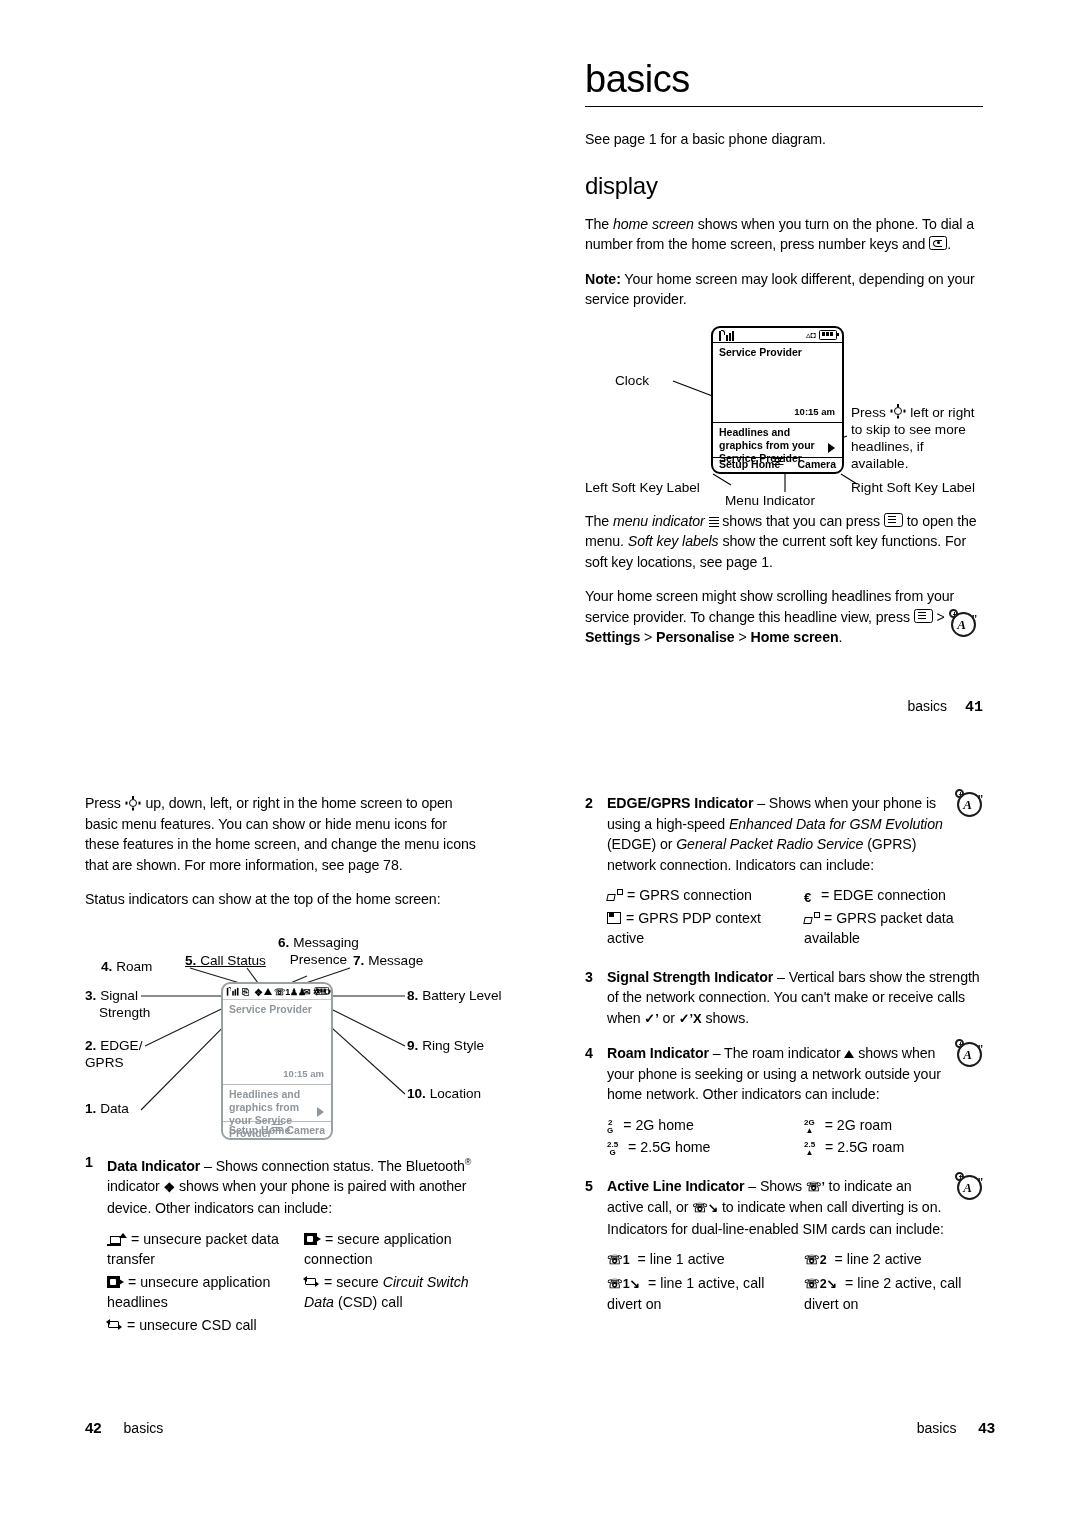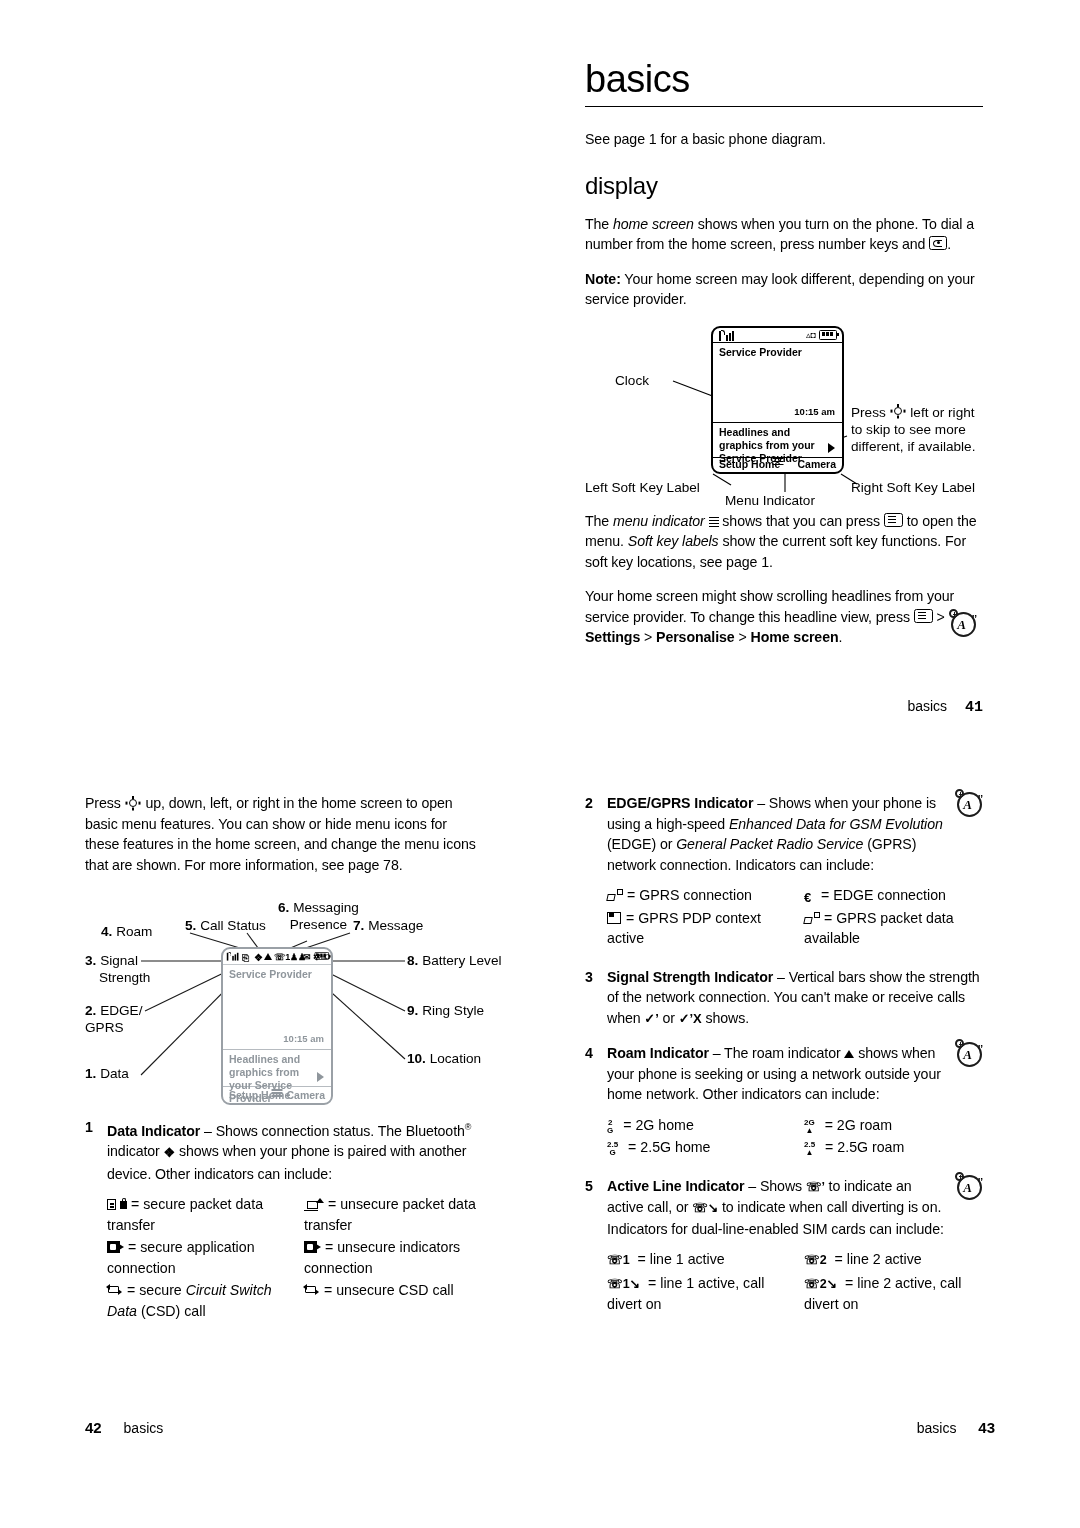--- a/index.html
+++ b/index.html
@@ -611,21 +611,21 @@
 
       <div class="callout" style="left:140px; top:168px;">Menu Indicator</div>
 
       <div class="callout" style="left:266px; top:155px;">Right Soft Key Label</div>
 
       <div class="callout wrap" style="left:266px; top:80px; width:132px;">
         <span>Press</span>
         <span class="nav-glyph"></span>
         <span>left or right</span>
         <span>to skip to see more</span>
-        <span>different, if available.</span>
+        <span>headlines, if available.</span>
       </div>
     </div>
 
     <p class="body-txt para" style="margin-top:12px;">
       <span>The </span><span class="it">menu indicator</span>
       <span class="menu-ind-glyph"></span><span> shows that you can press </span><span class="keybox menu"></span><span> to open the menu. </span><span class="it">Soft key labels</span><span> show the current soft key functions. For soft key locations, see page 1.</span>
     </p>
 
     <p class="body-txt para" style="position:relative;">
       <span>Your home screen might show scrolling headlines from your service provider. To change this headline view, press </span><span class="keybox menu"></span><span> &gt; </span><span class="bd cond">Settings</span><span> &gt; </span><span class="bd cond">Personalise</span><span> &gt; </span><span class="bd cond">Home screen</span><span>.</span>
@@ -643,20 +643,21 @@
       <span class="num" style="margin-left:14px;">41</span>
     </div>
   </div>
 
   <div style="position:absolute; left:85px; top:793px; width:398px;">
 
     <p class="body-txt para">
       <span>Press </span><span class="nav-glyph"></span><span> up, down, left, or right in the home screen to open basic menu features. You can show or hide menu icons for these features in the home screen, and change the menu icons that are shown. For more information, see page 78.</span>
     </p>
 
+    <p class="body-txt para">Status indicators can show at the top of the home screen:</p>
 
     <div style="position:relative;height:222px;margin-top:12px;">
 
       <svg class="leaders" width="398" height="222">
 
         <line x1="105" y1="44" x2="168" y2="63" stroke="#1a1a1a" stroke-width="1.1"></line>
 
         <line x1="162" y1="44" x2="176" y2="63" stroke="#1a1a1a" stroke-width="1.1"></line>
 
         <line x1="222" y1="52" x2="196" y2="63" stroke="#1a1a1a" stroke-width="1.1"></line>
@@ -716,21 +717,21 @@
               <i></i>
             </span>
           <span class="sk-right">Camera</span>
         </div>
       </div>
 
       <div class="callout" style="left:16px; top:34px;">
         <b>4.</b>
         <span>Roam</span>
       </div>
-      <div class="callout" style="left:100px; top:28px;">
+      <div class="callout" style="left:100px; top:28px;text-decoration:underline;">
         <b>5.</b>
         <span>Call Status</span>
       </div>
       <div class="callout" style="left:193px; top:10px; text-align:center;">
         <div><b>6.</b>
         <span>Messaging</span></div>
         <div>Presence</div>
       </div>
       <div class="callout" style="left:268px; top:28px;">
         <b>7.</b>
@@ -765,34 +766,30 @@
     </div>
 
     <div style="position:relative; margin-top:6px;">
       <div class="body-txt" style="padding-left:22px;">
         <span style="position:absolute;left:0;top:0;" class="bd">1</span>
         <span class="bd">Data Indicator</span><span> – </span><span>Shows connection status. The Bluetooth</span><sup class="reg">®</sup><span> indicator </span><span class="bt-glyph">❖</span><span> shows when your phone is paired with another device. Other indicators can include:</span>
       </div>
 
       <div class="ind-table">
         <div class="ind-cell">
-          <span class="g g-lock"><i class="body"></i><i class="pad"></i></span>
-          <span>= secure packet data transfer</span>
-        </div>
-        <div class="ind-cell">
           <span class="g g-open"><i class="body"></i><i class="arrow"></i><i class="ln"></i></span>
           <span>= unsecure packet data transfer</span>
         </div>
         <div class="ind-cell">
           <span class="g g-app"><i class="scr"></i><i class="dot"></i><i class="tri"></i></span>
           <span>= secure application connection</span>
         </div>
         <div class="ind-cell">
           <span class="g g-app"><i class="scr"></i><i class="dot"></i><i class="tri"></i></span>
-          <span>= unsecure indicators connection</span>
+          <span>= unsecure application headlines</span>
         </div>
         <div class="ind-cell">
           <span class="g g-csd"><i></i></span>
           <span>= secure </span><span class="it">Circuit Switch Data</span><span> (CSD) call</span>
         </div>
         <div class="ind-cell">
           <span class="g g-csd"><i></i></span>
           <span>= unsecure CSD call</span>
         </div>
       </div>

